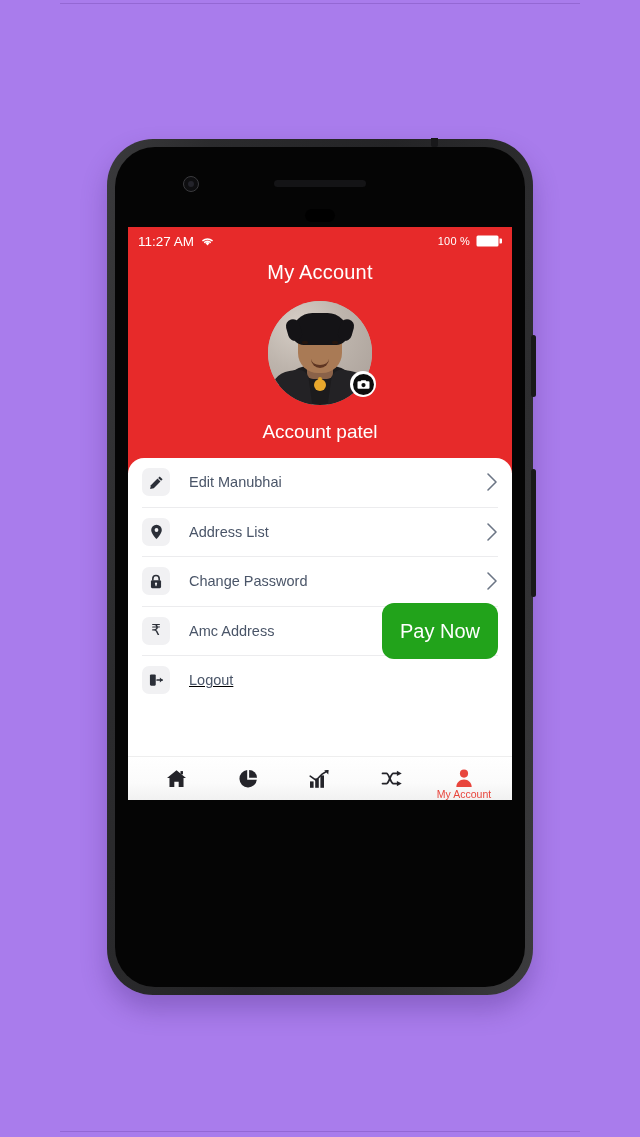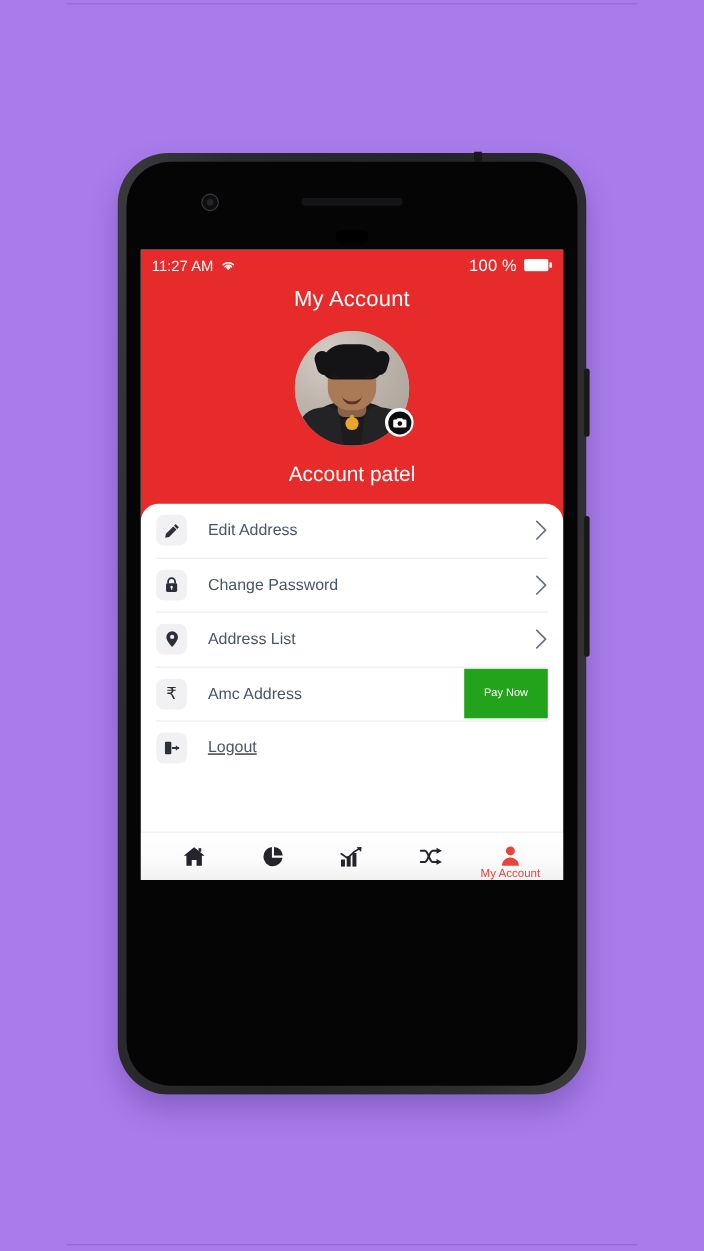--- a/index.html
+++ b/index.html
@@ -141,21 +141,21 @@
     box-sizing: border-box;
     color: #ffffff;
     font-size: 13.5px;
   }
   .status-left, .status-right {
     display: flex;
     align-items: center;
     gap: 6px;
   }
   .wifi-icon svg, .battery-icon svg { display: block; }
-  .battery-pct { font-size: 15px; letter-spacing: .2px; }
+  .battery-pct { font-size: 11px; letter-spacing: .2px; }
 
   .page-title {
     position: absolute;
     left: 0;
     top: 34px;
     width: 100%;
     text-align: center;
     color: #ffffff;
     font-size: 20px;
     letter-spacing: .2px;
@@ -355,22 +355,22 @@
     margin-left: auto;
     display: flex;
     align-items: center;
   }
   .chevron svg { display: block; }
   .pay-btn {
     margin-left: auto;
     background: #22a31b;
     color: #ffffff;
     border: none;
-    border-radius: 0;
-    font-size: 10px;
+    border-radius: 12px;
+    font-size: 20px;
     font-family: "Liberation Sans", sans-serif;
     padding: 17px 18px;
     cursor: pointer;
     line-height: 1.1;
   }
 
   
   .bottom-nav {
     position: absolute;
     left: 0;
@@ -477,53 +477,53 @@
 
       <div class="menu-card">
 
         <div class="menu-row">
           <span class="row-icon">
             <svg width="15" height="15" viewBox="0 0 16 16">
               <path d="M11.4 1.5 l3.1 3.1 -1.6 1.6 -3.1 -3.1 Z" fill="#2b2f38"></path>
               <path d="M9.1 3.8 l3.1 3.1 -7.1 7.1 -3.9 0.8 0.8 -3.9 Z" fill="#2b2f38"></path>
             </svg>
           </span>
-          <span class="row-label">Edit Address</span>
+          <span class="row-label">Edit Manubhai</span>
+          <span class="chevron">
+            <svg width="12" height="20" viewBox="0 0 12 20">
+              <path d="M2 2 L10 10 L2 18" stroke="#6b7585" stroke-width="1.6" fill="none" stroke-linecap="round" stroke-linejoin="round"></path>
+            </svg>
+          </span>
+        </div>
+
+        <div class="menu-row">
+          <span class="row-icon">
+            <svg width="13" height="16" viewBox="0 0 13 16">
+              <path d="M6.5 0.8 a5.3 5.3 0 0 1 5.3 5.3 c0 3.9 -5.3 9.1 -5.3 9.1 s-5.3 -5.2 -5.3 -9.1 a5.3 5.3 0 0 1 5.3 -5.3 Z" fill="#2b2f38"></path>
+              <circle cx="6.5" cy="6" r="1.9" fill="#f1f1f3"></circle>
+            </svg>
+          </span>
+          <span class="row-label">Address List</span>
           <span class="chevron">
             <svg width="12" height="20" viewBox="0 0 12 20">
               <path d="M2 2 L10 10 L2 18" stroke="#6b7585" stroke-width="1.6" fill="none" stroke-linecap="round" stroke-linejoin="round"></path>
             </svg>
           </span>
         </div>
 
         <div class="menu-row">
           <span class="row-icon">
             <svg width="14" height="15" viewBox="0 0 14 16">
               <path d="M3.6 7 V5 a3.4 3.4 0 0 1 6.8 0 V7" stroke="#2b2f38" stroke-width="1.7" fill="none"></path>
               <rect x="1.6" y="6.7" width="10.8" height="8.4" rx="1.4" fill="#2b2f38"></rect>
               <circle cx="7" cy="10.3" r="1.2" fill="#f1f1f3"></circle>
               <rect x="6.4" y="10.3" width="1.2" height="2.6" fill="#f1f1f3"></rect>
             </svg>
           </span>
           <span class="row-label">Change Password</span>
-          <span class="chevron">
-            <svg width="12" height="20" viewBox="0 0 12 20">
-              <path d="M2 2 L10 10 L2 18" stroke="#6b7585" stroke-width="1.6" fill="none" stroke-linecap="round" stroke-linejoin="round"></path>
-            </svg>
-          </span>
-        </div>
-
-        <div class="menu-row">
-          <span class="row-icon">
-            <svg width="13" height="16" viewBox="0 0 13 16">
-              <path d="M6.5 0.8 a5.3 5.3 0 0 1 5.3 5.3 c0 3.9 -5.3 9.1 -5.3 9.1 s-5.3 -5.2 -5.3 -9.1 a5.3 5.3 0 0 1 5.3 -5.3 Z" fill="#2b2f38"></path>
-              <circle cx="6.5" cy="6" r="1.9" fill="#f1f1f3"></circle>
-            </svg>
-          </span>
-          <span class="row-label">Address List</span>
           <span class="chevron">
             <svg width="12" height="20" viewBox="0 0 12 20">
               <path d="M2 2 L10 10 L2 18" stroke="#6b7585" stroke-width="1.6" fill="none" stroke-linecap="round" stroke-linejoin="round"></path>
             </svg>
           </span>
         </div>
 
         <div class="menu-row">
           <span class="row-icon">
             <span class="rupee">₹</span>

